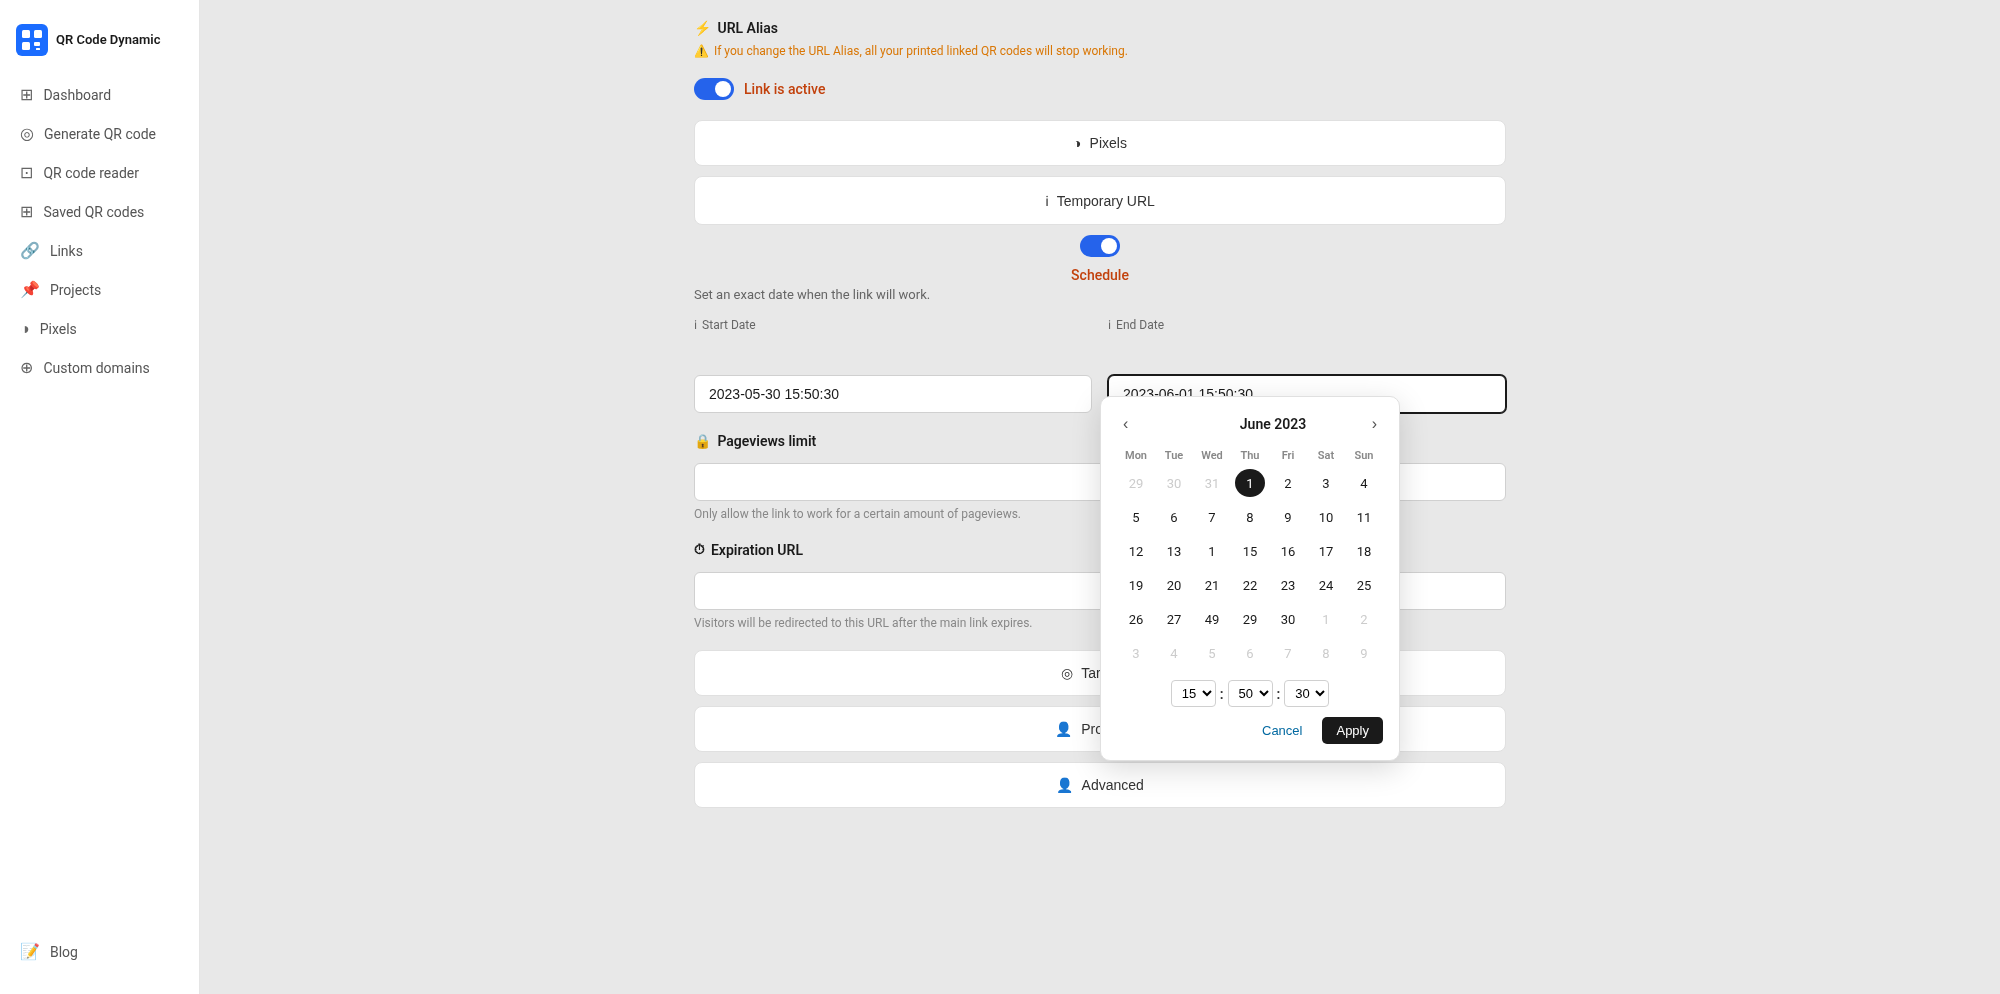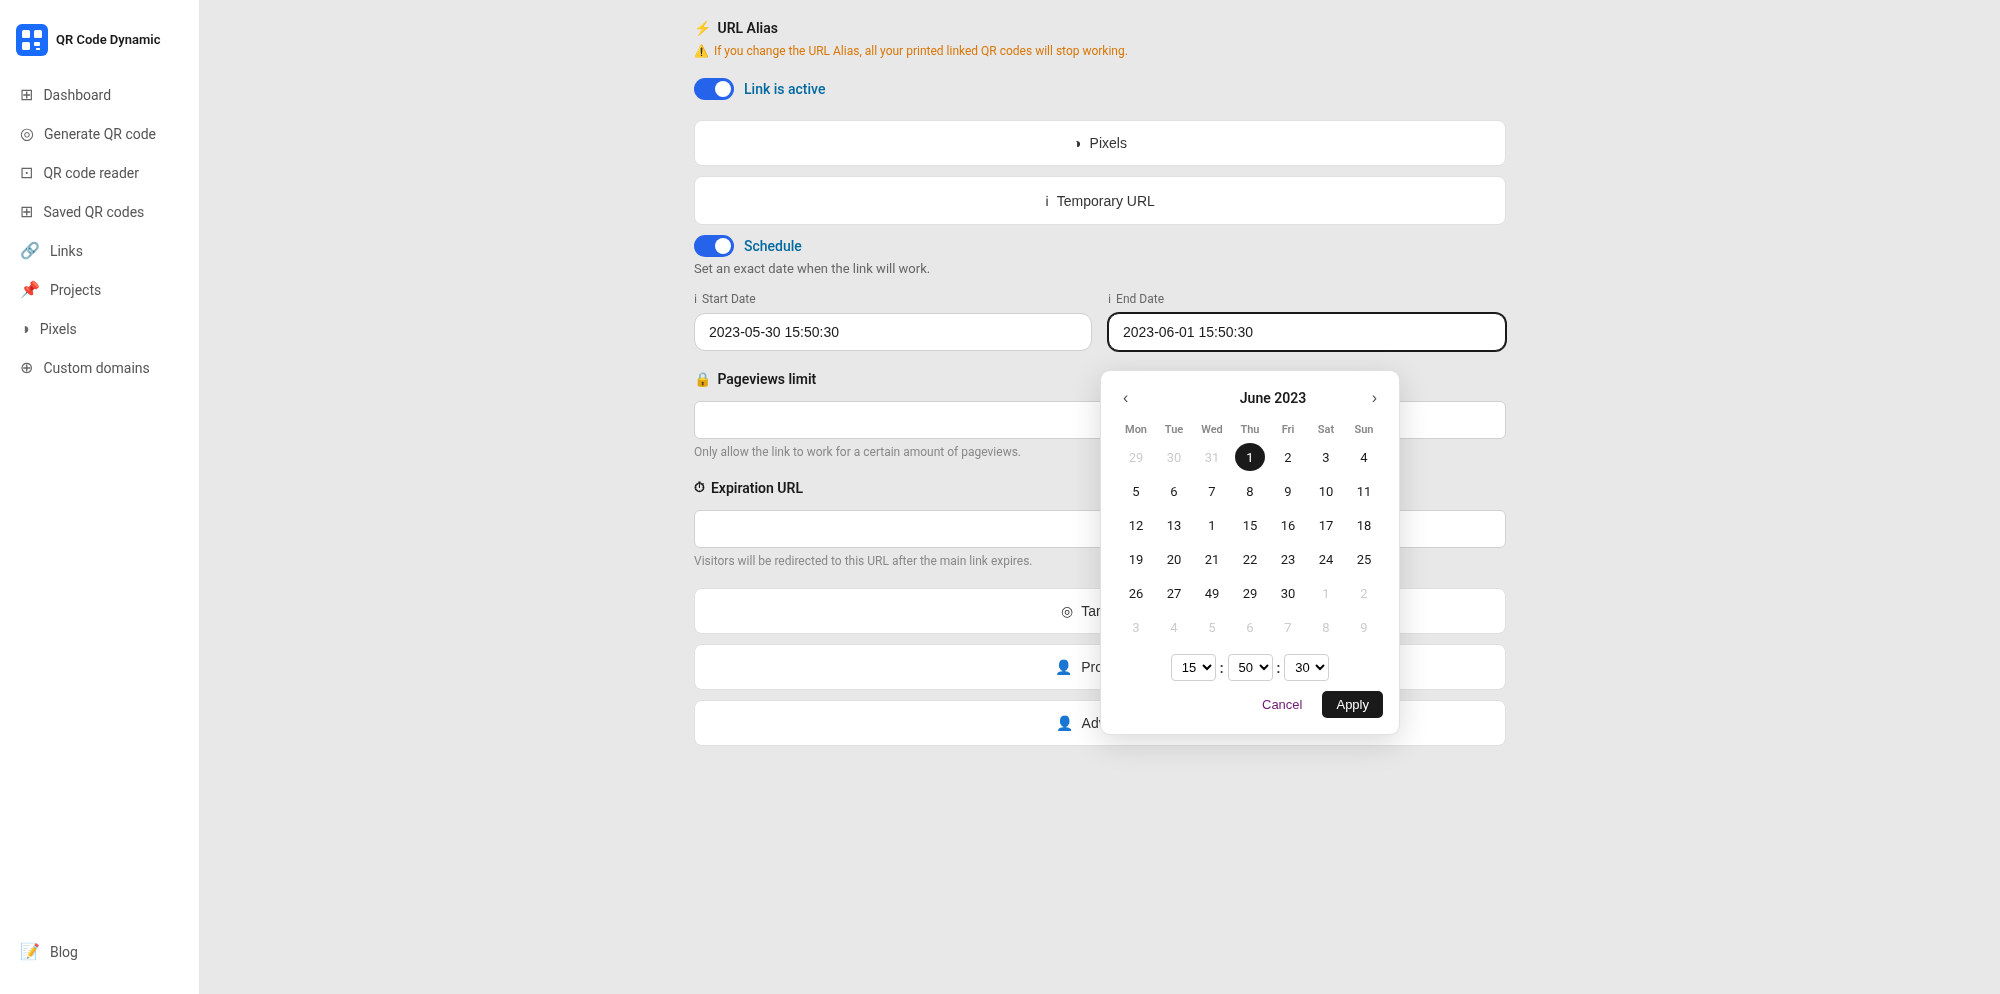--- a/index.html
+++ b/index.html
@@ -144,21 +144,21 @@
       height: 16px;
       background: #fff;
       border-radius: 50%;
       top: 3px;
       left: 21px;
       transition: left 0.2s;
     }
     .toggle-label {
       font-size: 14px;
       font-weight: 500;
-      color: #0369a1;
+      color: #c2410c;
     }
 
     
     .collapsed-section {
       width: 100%;
       padding: 14px 20px;
       background: #fff;
       border: 1px solid #e0e0e0;
       border-radius: 8px;
       margin-bottom: 10px;
@@ -174,20 +174,21 @@
 
     
     .schedule-section {
       margin-bottom: 10px;
     }
     .schedule-header {
       display: flex;
       align-items: center;
       gap: 10px;
       margin-bottom: 4px;
+      flex-direction: column;
     }
     .schedule-desc {
       font-size: 13px;
       color: #666;
       margin-bottom: 14px;
       margin-left: 0;
     }
 
     
     .date-row {
@@ -204,25 +205,26 @@
       color: #666;
       margin-bottom: 6px;
       display: flex;
       align-items: center;
       gap: 5px;
     }
     .date-input {
       width: 100%;
       padding: 10px 14px;
       border: 1px solid #d0d0d0;
-      border-radius: 11px;
+      border-radius: 6px;
       font-size: 14px;
       color: #1a1a1a;
       background: #fff;
       outline: none;
+      margin-top: 36px;
     }
     .date-input.focused {
       border-color: #1a1a1a;
       box-shadow: 0 0 0 1px #1a1a1a;
     }
 
     
     .calendar-popup {
       position: absolute;
       top: 80px;
@@ -317,21 +319,21 @@
     
     .cal-actions {
       display: flex;
       justify-content: flex-end;
       gap: 8px;
     }
     .cal-cancel-btn {
       background: none;
       border: none;
       font-size: 13px;
-      color: #701a75;
+      color: #0369a1;
       cursor: pointer;
       padding: 6px 12px;
       border-radius: 5px;
       text-align: right;
     }
     .cal-apply-btn {
       background: #1a1a1a;
       color: #fff;
       border: none;
       font-size: 13px;

